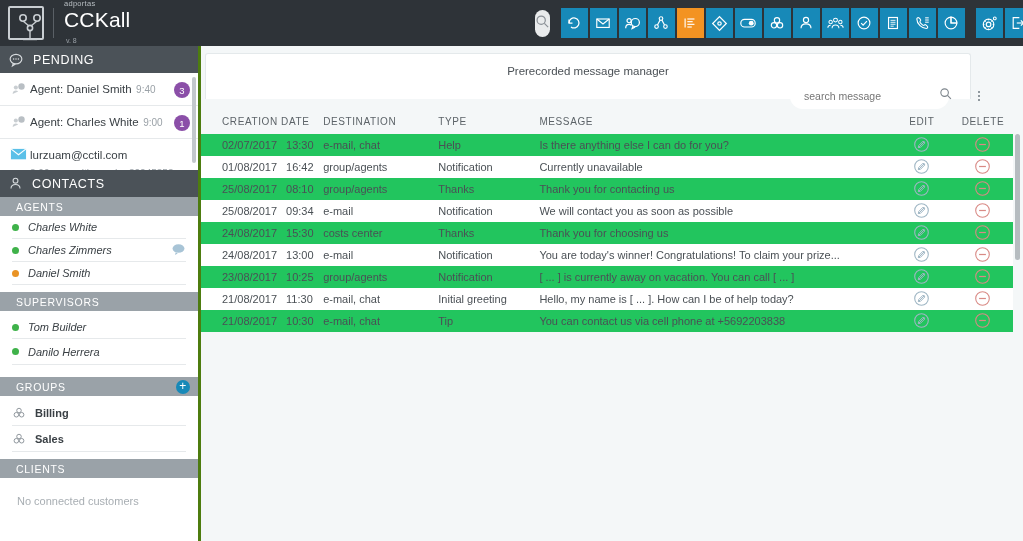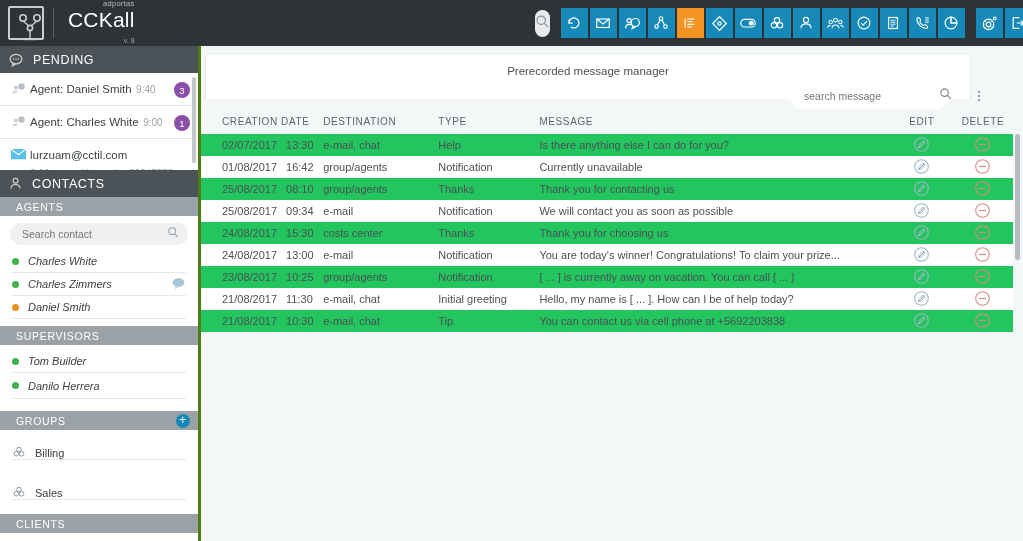--- a/index.html
+++ b/index.html
@@ -8,21 +8,21 @@
     overflow: hidden;
     font-family: "Liberation Sans", sans-serif;
     background: #ffffff;
   }
 
   
   .topbar {
     position: absolute; top: 0; left: 0;
     width: 1023px; height: 46px;
     background: #2e3338;
-    display: flex; align-items: center; text-align: right;
+    display: flex; align-items: center;
   }
   .logo-block {
     display: flex; align-items: center;
     height: 46px; padding-left: 8px;
   }
   .logo-mark {
     width: 40px; height: 34px;
     border: 2px solid #c9ced2;
     border-radius: 2px;
     position: relative;
@@ -123,24 +123,24 @@
   .contact-item {
     display: flex; align-items: center;
     height: 23px; margin: 0 12px;
     border-bottom: 1px solid #e6e9eb;
     font-size: 11px; color: #3a4045; font-style: italic;
   }
   .dot { width: 7px; height: 7px; border-radius: 50%; margin-right: 9px; flex: 0 0 7px; }
   .contact-name { flex: 1; }
 
   .group-item {
-    display: flex; align-items: flex-end;
-    height: 26px; margin: 14px 12px;
+    display: flex; align-items: center;
+    height: 26px; margin: 0 12px;
     border-bottom: 1px solid #e6e9eb;
-    font-size: 11px; color: #3a4045;
+    font-size: 11px; color: #3a4045; font-weight: bold;
   }
   .group-item .g-ico { margin-right: 9px; display: flex; }
   .plus-btn {
     width: 14px; height: 14px; border-radius: 50%;
     background: #1789b8; color: #fff;
     font-size: 12px; line-height: 13px; text-align: center;
   }
   .empty-clients {
     font-size: 11px; color: #a8aeb3; padding: 17px 0 0 17px;
   }
@@ -442,29 +442,20 @@
         <path d="M3.6 15c0-3.1 2.4-4.9 5.4-4.9s5.4 1.8 5.4 4.9" fill="none" stroke="#d6dadd" stroke-width="1.3"></path>
       </svg>
     </span>
     <span>CONTACTS</span>
   </div>
 
   <div class="sub-head">
     <span>AGENTS</span>
   </div>
 
-  <div class="search-contact">
-    <input type="text" placeholder="Search contact" style="">
-    <span>
-      <svg width="13" height="13" viewBox="0 0 16 16">
-        <circle cx="6.4" cy="6.4" r="4.2" fill="none" stroke="#9aa1a7" stroke-width="1.25"></circle>
-        <line x1="9.6" y1="9.6" x2="13.4" y2="13.4" stroke="#9aa1a7" stroke-width="1.25"></line>
-      </svg>
-    </span>
-  </div>
 
   <div class="contact-item">
     <span class="dot" style="background:#3fb24a"></span>
     <span class="contact-name">Charles White</span>
   </div>
   <div class="contact-item">
     <span class="dot" style="background:#3fb24a"></span>
     <span class="contact-name">Charles Zimmers</span>
     <span>
       <svg width="15" height="13" viewBox="0 0 16 14">

